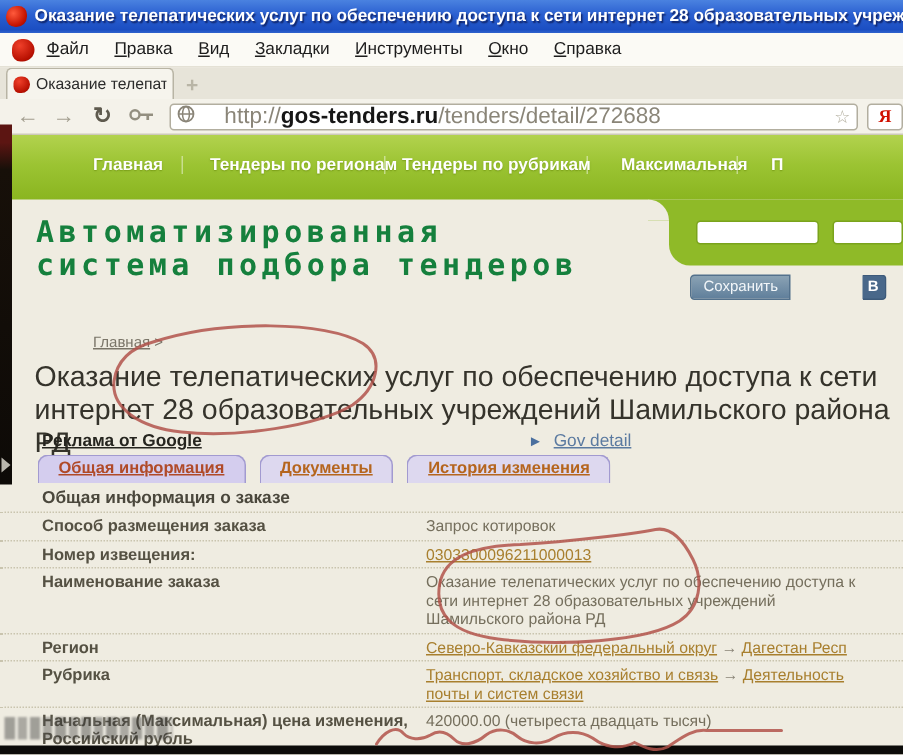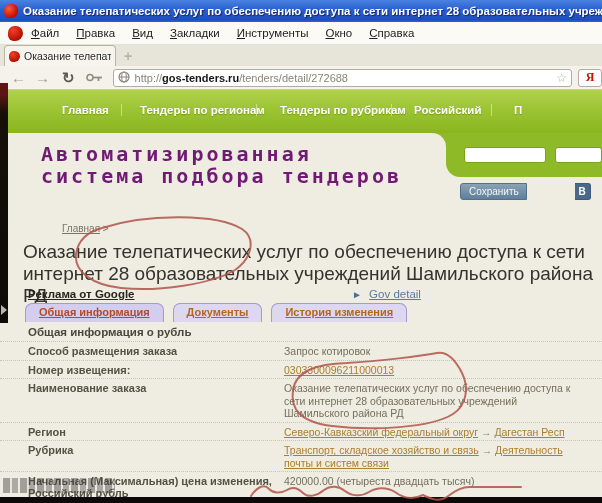--- a/index.html
+++ b/index.html
@@ -36,43 +36,43 @@
 
   
   .toolbar { left:0; top:66px; width:602px; height:24px; background:#f4f2ea;
     border-bottom:1px solid #cdc9ba; display:flex; align-items:center; }
   .nav-arrow { font-size:15px; color:#a39f90; font-weight:bold; margin-left:11px; line-height:1; }
   .nav-arrow.fwd { margin-left:9px; }
   .reload { font-size:15px; color:#5e5a4e; font-weight:bold; margin-left:12px; line-height:1; }
   .keyicon { margin-left:11px; }
   .urlbar { margin-left:10px; width:478px; height:18px; background:#fff; border:1px solid #b2ae9f;
     border-radius:3px; display:flex; align-items:center; padding:0 4px; }
-  .url-text { font-size:11px; color:#8a8578; white-space:nowrap; overflow:hidden; flex:1 1 auto; margin-left:5px; }
+  .url-text { font-size:15px; color:#8a8578; white-space:nowrap; overflow:hidden; flex:1 1 auto; margin-left:20px; }
   .url-domain { color:#161616; font-weight:bold; }
   .url-star { font-size:12px; color:#b3af9f; margin-left:4px; }
   .ya-btn { margin-left:6px; width:24px; height:18px; background:#fff; border:1px solid #b2ae9f;
     border-radius:3px; display:flex; align-items:center; justify-content:center;
     font-family:"Liberation Serif", serif; font-weight:bold; font-size:12px; color:#d01000; flex:0 0 auto; }
 
   
   .sitenav { left:0; top:90px; width:602px; height:43px;
     background:linear-gradient(180deg,#b2d24e 0%,#9cc433 45%,#8ab520 100%); }
   .sitenav .nav-item { position:absolute; top:14px; color:#fff; font-size:11.5px; font-weight:bold;
     text-shadow:0 1px 1px rgba(90,120,0,.5); white-space:nowrap; }
   .nav-sep { position:absolute; top:14px; width:1px; height:12px; background:rgba(255,255,255,.45); }
 
   
   .green-panel { left:446px; top:133px; width:156px; height:44px; background:#8fba28;
     border-radius:0 0 0 14px; }
   .corner-green { left:432px; top:133px; width:14px; height:14px; background:#8fba28; }
   .corner-green::after { content:''; position:absolute; inset:0; background:#efece1; border-top-right-radius:14px; }
   .hdr-input { position:absolute; top:147px; height:16px; background:#fff; border:1px solid #7aa31c;
     border-radius:3px; }
-  .logo { left:41px; top:143px; width:420px; font-family:"DejaVu Sans Mono", monospace;
-    font-weight:bold; font-size:20px; letter-spacing:3px; color:#701a75; line-height:22px; }
+  .logo { left:24px; top:143px; width:420px; font-family:"DejaVu Sans Mono", monospace;
+    font-weight:bold; font-size:20px; letter-spacing:3px; color:#15803d; line-height:22px; }
 
   
   .vk { left:460px; top:183px; height:17px; display:flex; align-items:stretch;gap:48px; }
   .vk-save { background:linear-gradient(180deg,#8aa2b4,#607f9b); border:1px solid #53718c;
     border-radius:3px 0 0 3px; color:#f2f6f9; font-size:10px; padding:2px 7px 0 8px; }
   .vk-b { width:16px; background:#49688a; border:1px solid #3d5a7a; border-left:none;
     border-radius:0 3px 3px 0; color:#fff; font-weight:bold; font-size:10px; text-align:center; padding-top:2px; }
   .vk-count { margin-left:5px; background:#ef4444; border:1px solid #b5b1a2; border-radius:3px;
     font-size:10px; font-weight:bold; color:#33322c; padding:2px 6px 0 6px; }
 
@@ -162,23 +162,23 @@
     <span class="url-star">☆</span>
   </div>
   <span class="ya-btn">Я</span>
 </div>
 
 <div class="abs sitenav">
   <span class="nav-item" style="left:62px">Главная</span>
   <span class="nav-sep" style="left:121px"></span>
   <span class="nav-item" style="left:140px">Тендеры по регионам</span>
   <span class="nav-sep" style="left:256px"></span>
-  <span class="nav-item" style="left:280px">Тендеры по рубрикам</span>
+  <span class="nav-item" style="left:268px">Тендеры по рубрикам</span>
   <span class="nav-sep" style="left:391px"></span>
-  <span class="nav-item" style="left:414px">Российский</span>
+  <span class="nav-item" style="left:414px">Максимальная</span>
   <span class="nav-sep" style="left:491px"></span>
   <span class="nav-item" style="left:514px">П</span>
 </div>
 
 <div class="abs green-panel"></div>
 <div class="abs corner-green"></div>
 <input class="hdr-input" style="left: 464px; width: 82px;">
 <input class="hdr-input" style="left: 555px; width: 47px;">
 <div class="abs logo">
   <div>Автоматизированная</div>
@@ -204,21 +204,21 @@
 </span>
 
 <div class="abs tabs-row">
   <span class="ptab">Общая информация</span>
   <span class="ptab">Документы</span>
   <span class="ptab">История изменения</span>
 </div>
 
 <div class="abs tbl">
   <div class="trow">
-    <div class="sect-hdr">Общая информация о рубль</div>
+    <div class="sect-hdr">Общая информация о заказе</div>
   </div>
   <div class="trow">
     <div class="tlabel">Способ размещения заказа</div>
     <div class="tvalue">Запрос котировок</div>
   </div>
   <div class="trow">
     <div class="tlabel">Номер извещения:</div>
     <div class="tvalue"><a class="tlink">0303300096211000013</a></div>
   </div>
   <div class="trow" style="min-height:42px">

